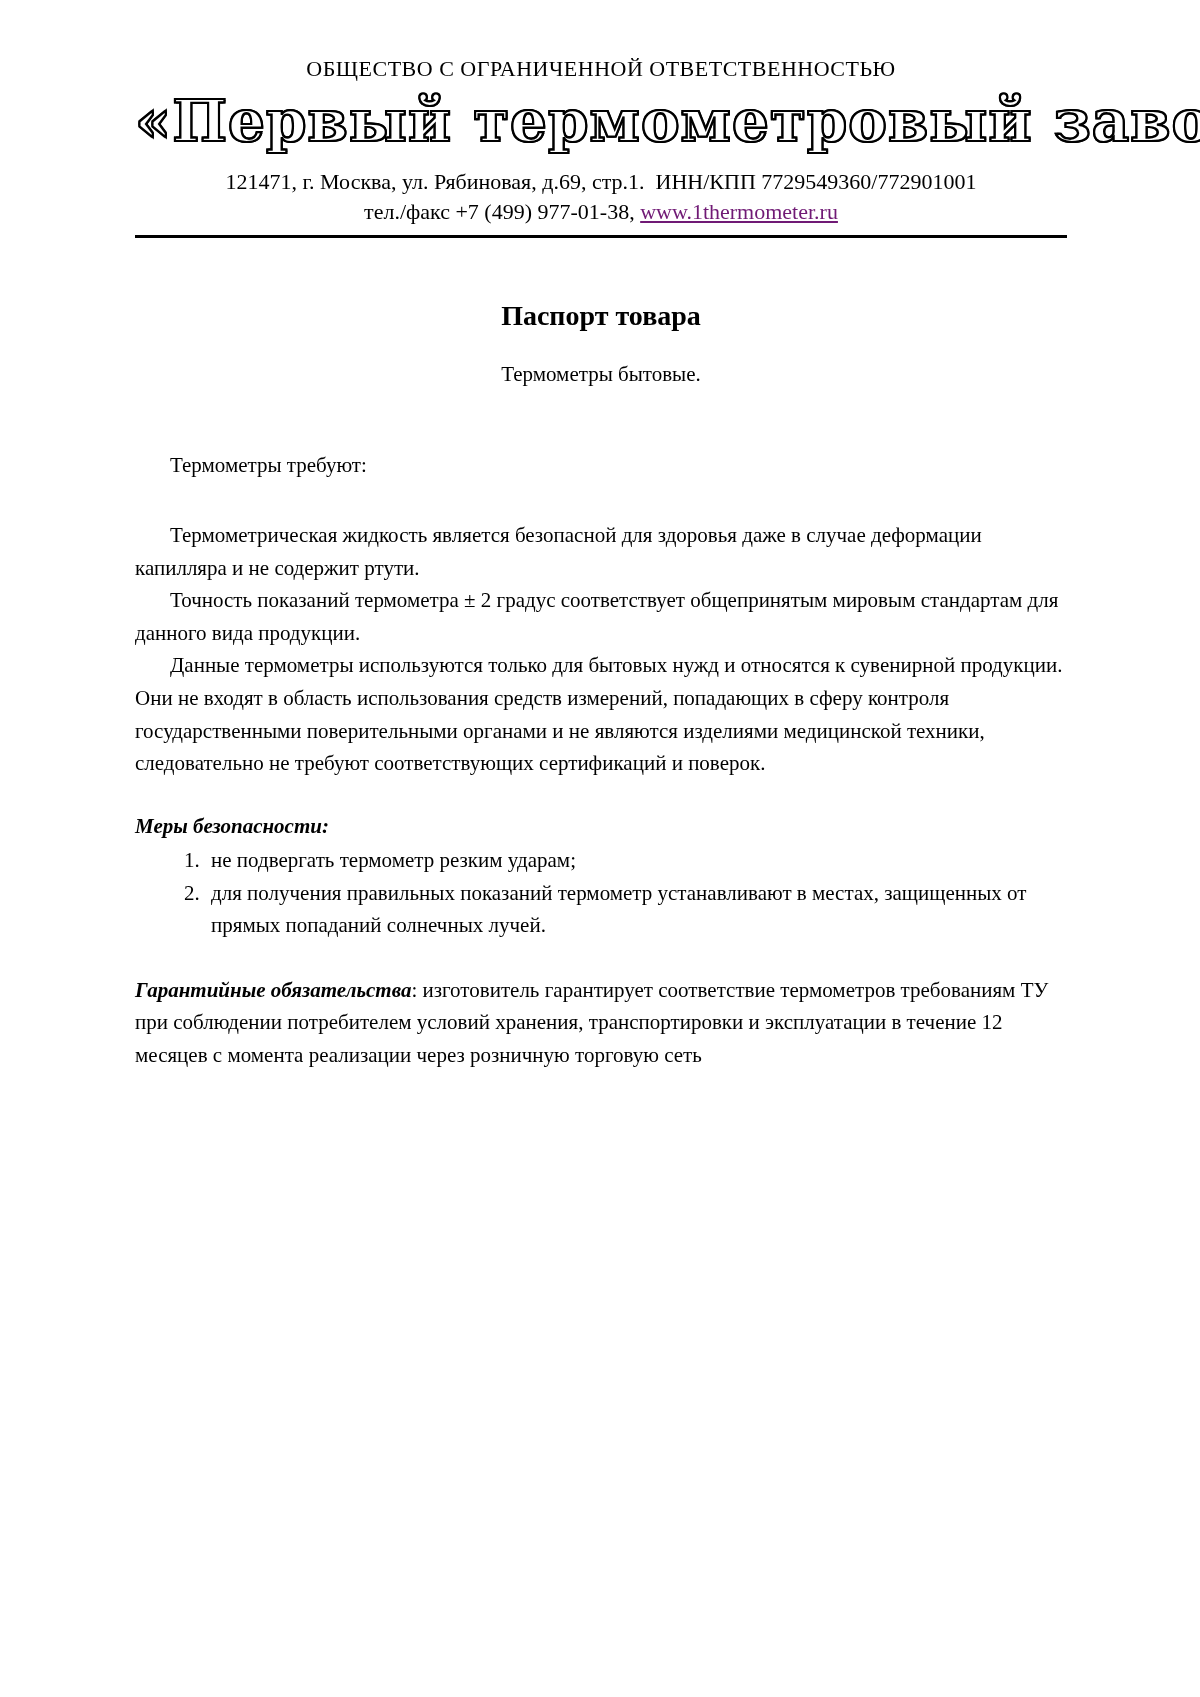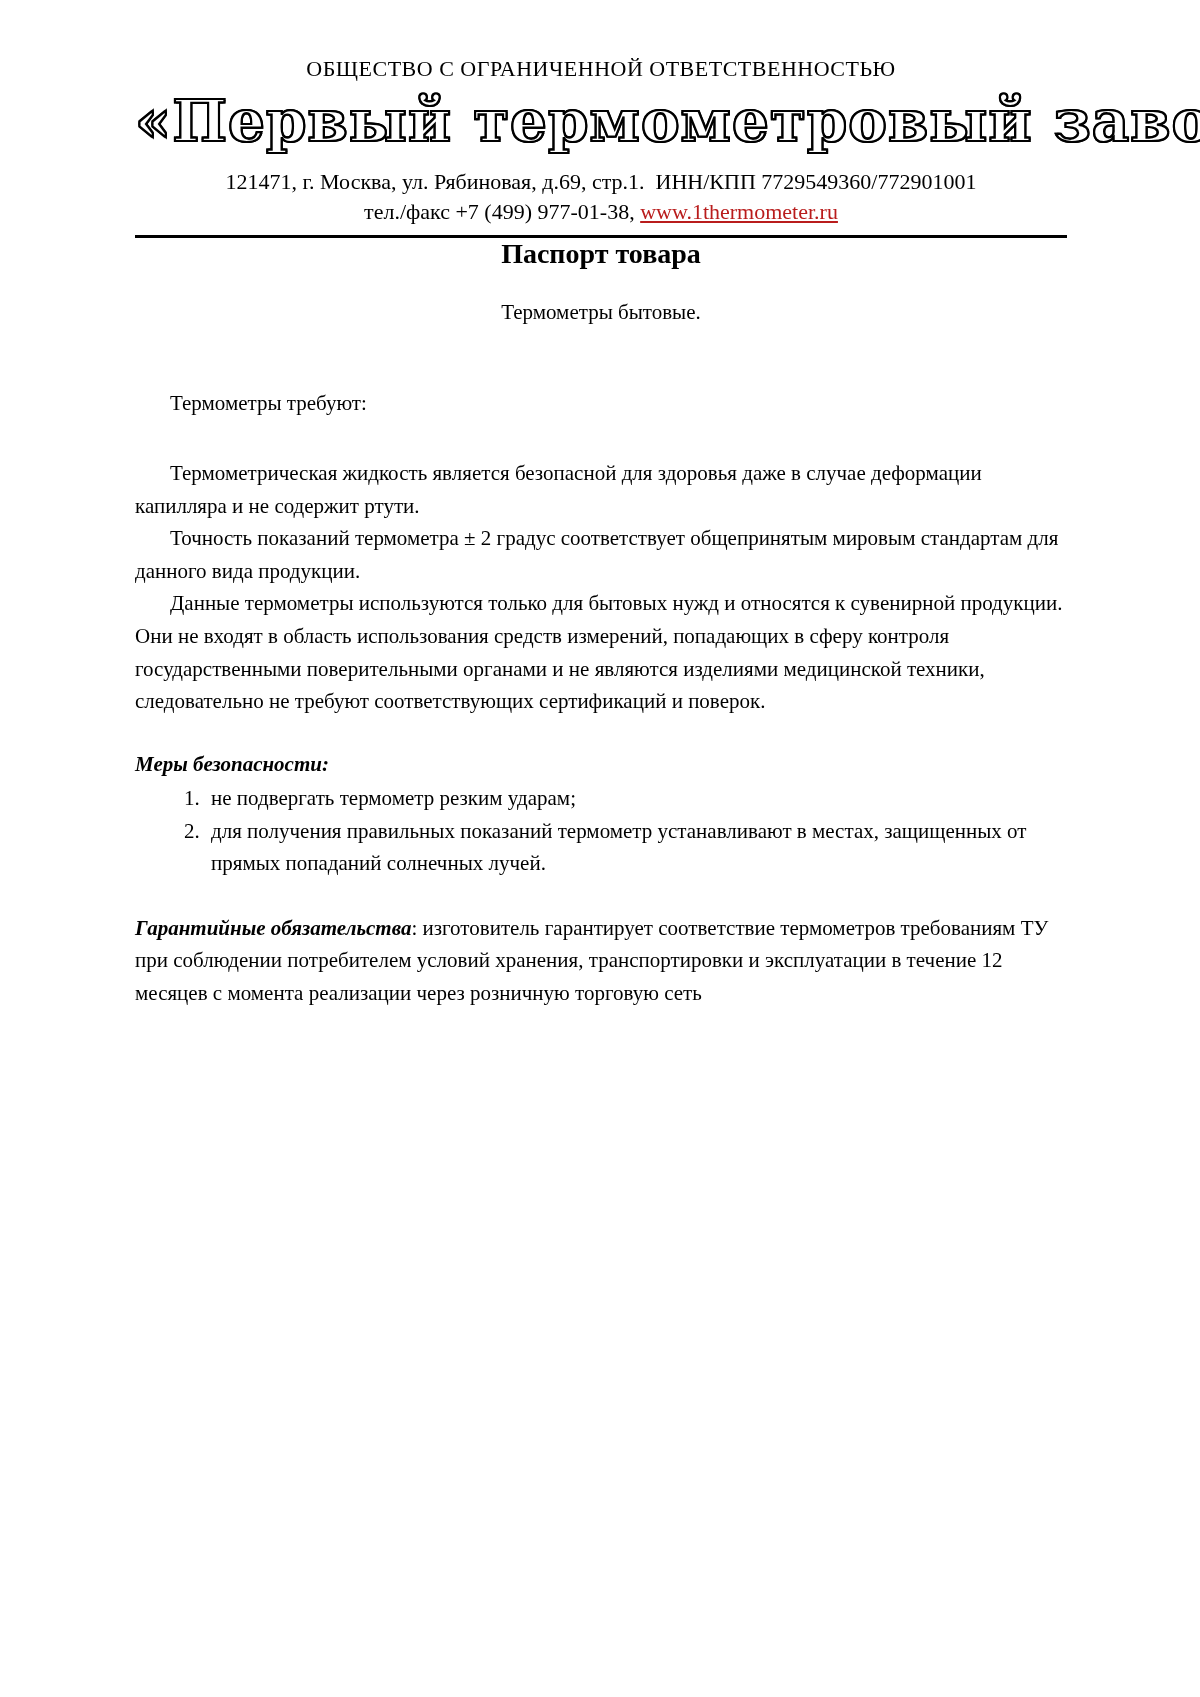--- a/index.html
+++ b/index.html
@@ -41,34 +41,35 @@
   .addr {
     font-size: 22px;
     margin-top: 14px;
     white-space: pre;
   }
   .contact {
     font-size: 22px;
     margin-top: 4px;
   }
   .contact a, .weblink {
-    color: #b91c1c;
+    color: #701a75;
     text-decoration: underline;
     cursor: pointer;
     text-align: center;
   }
   .header-rule {
     border: none;
     border-top: 3px solid #000000;
     margin-top: 10px;
   }
   .doc-title {
     text-align: center;
     font-weight: bold;
     font-size: 28px;
+    margin-top: 62px;
   }
   .doc-subtitle {
     text-align: center;
     font-size: 21px;
     margin-top: 30px;
   }
   .body-text {
     font-size: 21px;
     line-height: 1.55;
   }

